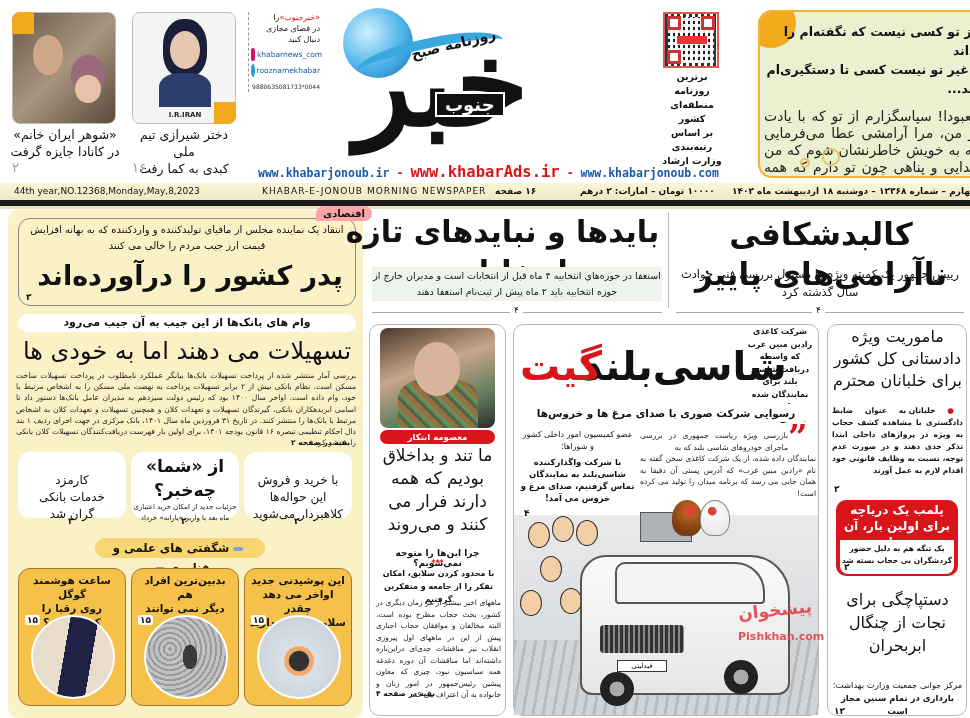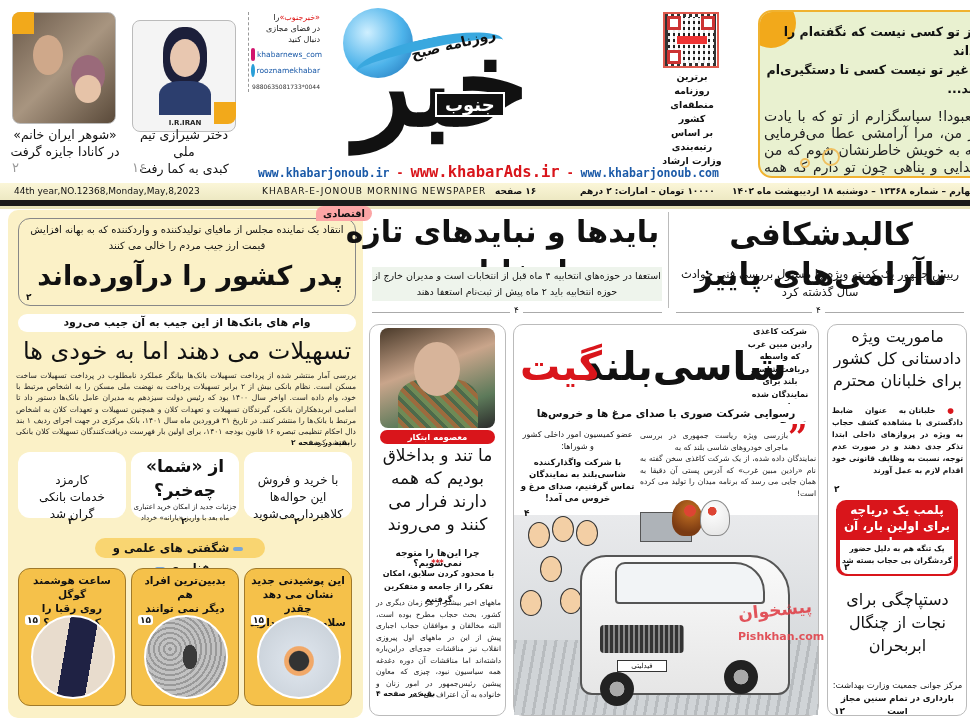--- a/index.html
+++ b/index.html
@@ -143,21 +143,21 @@
   <div style="position:absolute;left:58px;top:42px;width:34px;height:40px;border-radius:50%;background:#9a6a7a;"></div>
   <div style="position:absolute;left:62px;top:62px;width:26px;height:28px;border-radius:50%;background:#e6c3a8;"></div>
 </div>
 <div class="photo-corner" style="left:12px;top:12px;"></div>
 <div class="cap" style="left:10px;top:126px;width:110px;">
   <div>«شوهر ایران خانم»</div>
   <div>در کانادا جایزه گرفت</div>
 </div>
 <div class="pg-num-small" style="left:12px;top:160px;">۲</div>
 
-<div class="photo" style="left:132px;top:20px;width:104px;height:112px;background:#f4f4f4;padding-left:35px;">
+<div class="photo" style="left:132px;top:12px;width:104px;height:112px;background:#f4f4f4;padding-left:35px;">
   <div style="position:absolute;left:30px;top:6px;width:44px;height:58px;border-radius:45% 45% 40% 40%;background:#1c1f3a;"></div>
   <div style="position:absolute;left:37px;top:18px;width:30px;height:38px;border-radius:50%;background:#e8c7b0;"></div>
   <div style="position:absolute;left:26px;top:60px;width:52px;height:34px;border-radius:40% 40% 0 0;background:#2c3e6e;"></div>
   <div style="position:absolute;left:20px;top:98px;width:64px;text-align:center;font-size:7px;font-weight:bold;color:#222;">I.R.IRAN</div>
 </div>
 <div class="photo-corner br" style="left:214px;top:102px;"></div>
 <div class="cap" style="left:128px;top:126px;width:112px;">
   <div>دختر شیرازی تیم ملی</div>
   <div>کبدی به کما رفت</div>
 </div>
@@ -261,21 +261,21 @@
 </div>
 <div class="tile-num" style="left:68px;">۲</div>
 
 <div class="sci-bar">
   <span class="dot"></span><span>شگفتی های علمی و فناوری</span><span class="dot"></span>
 </div>
 
 <div class="card" style="left:244px;">
   <div class="card-t">
       <div>این پوشیدنی جدید</div>
-      <div>نشان می دهد چقدر</div>
+      <div>اواخر می دهد چقدر</div>
       <div>سلامت ذهنی دارید</div>
     </div>
   <div class="card-img" style="background:radial-gradient(circle at 50% 55%, #333 16%, #f1a868 18%, #f1a868 24%, #d9e0e8 26%, #c4ccd4 100%);"></div>
   <div class="card-num">۱۵</div>
 </div>
 <div class="card" style="left:131px;">
   <div class="card-t">
       <div>بدبین‌ترین افراد هم</div>
       <div>دیگر نمی توانند فتح ماه</div>
       <div>را انکار کنند</div>

